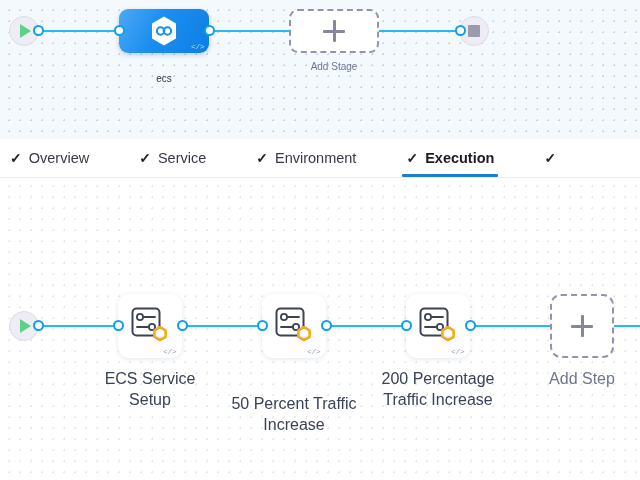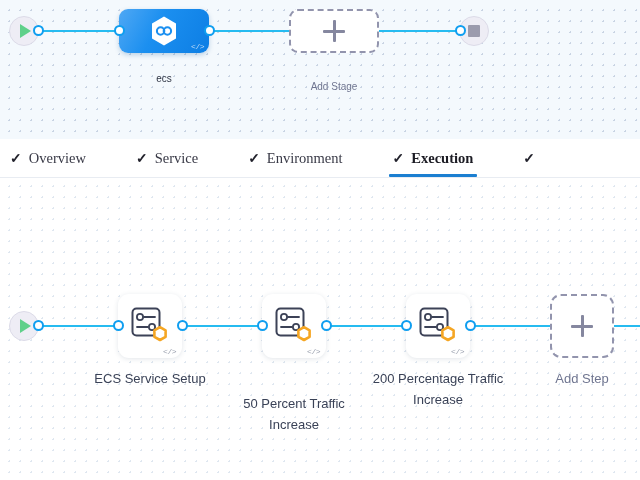--- a/index.html
+++ b/index.html
@@ -61,21 +61,21 @@
     color: #383946;
     cursor: pointer;
   }
   .tab:first-child { margin-left: 10px; }
   .tab .tick {
     font-size: 14px;
     line-height: 1;
     color: #22222c;
     font-weight: 700;
   }
-  .tab-label { line-height: 38px; font-family: Liberation Serif, serif; }
+  .tab-label { line-height: 38px; }
   .tab.active .tab-label { font-weight: 700; color: #1c1c24; }
   .tab.active::after {
     content: "";
     position: absolute;
     left: -4px; right: -4px;
     bottom: 0;
     height: 3px;
     background: #1b7fd1;
     border-radius: 1px;
   }
@@ -204,21 +204,21 @@
     text-align: center;
     font-size: 10px;
     line-height: 21px;
     color: #2e3443;
     pointer-events: none;
   }
   .label-muted { color: #6f7590; }
   .label-step {
     position: absolute;
     text-align: center;
-    font-size: 13px;
+    font-size: 16px;
     line-height: 21px;
     color: #3a4257;
     width: 132px;
   }
 </style>
 </head>
 <body>
 
 <div id="app">
 
@@ -243,21 +243,21 @@
       </svg>
       <span class="code-badge">&lt;/&gt;</span>
     </div>
     <div class="dot" style="left:114px; top:25px;"></div>
     <div class="dot" style="left:204px; top:25px;"></div>
     <div class="node-label" style="left:99px; top:68px; width:130px;">ecs</div>
 
     <div class="add-stage" style="left:289px; top:9px;">
       <div class="plus"></div>
     </div>
-    <div class="node-label label-muted" style="left:269px; top:76px; width:130px;">Add Stage</div>
+    <div class="node-label label-muted" style="left:269px; top:56px; width:130px;">Add Stage</div>
 
     <div class="dot" style="left:455px; top:25px;"></div>
     <div class="terminal" style="left:459px; top:16px;">
       <div class="stop-sq"></div>
     </div>
   </div>
 
   <div class="tabbar">
     <div class="tab">
       <span class="tick">✓</span>

